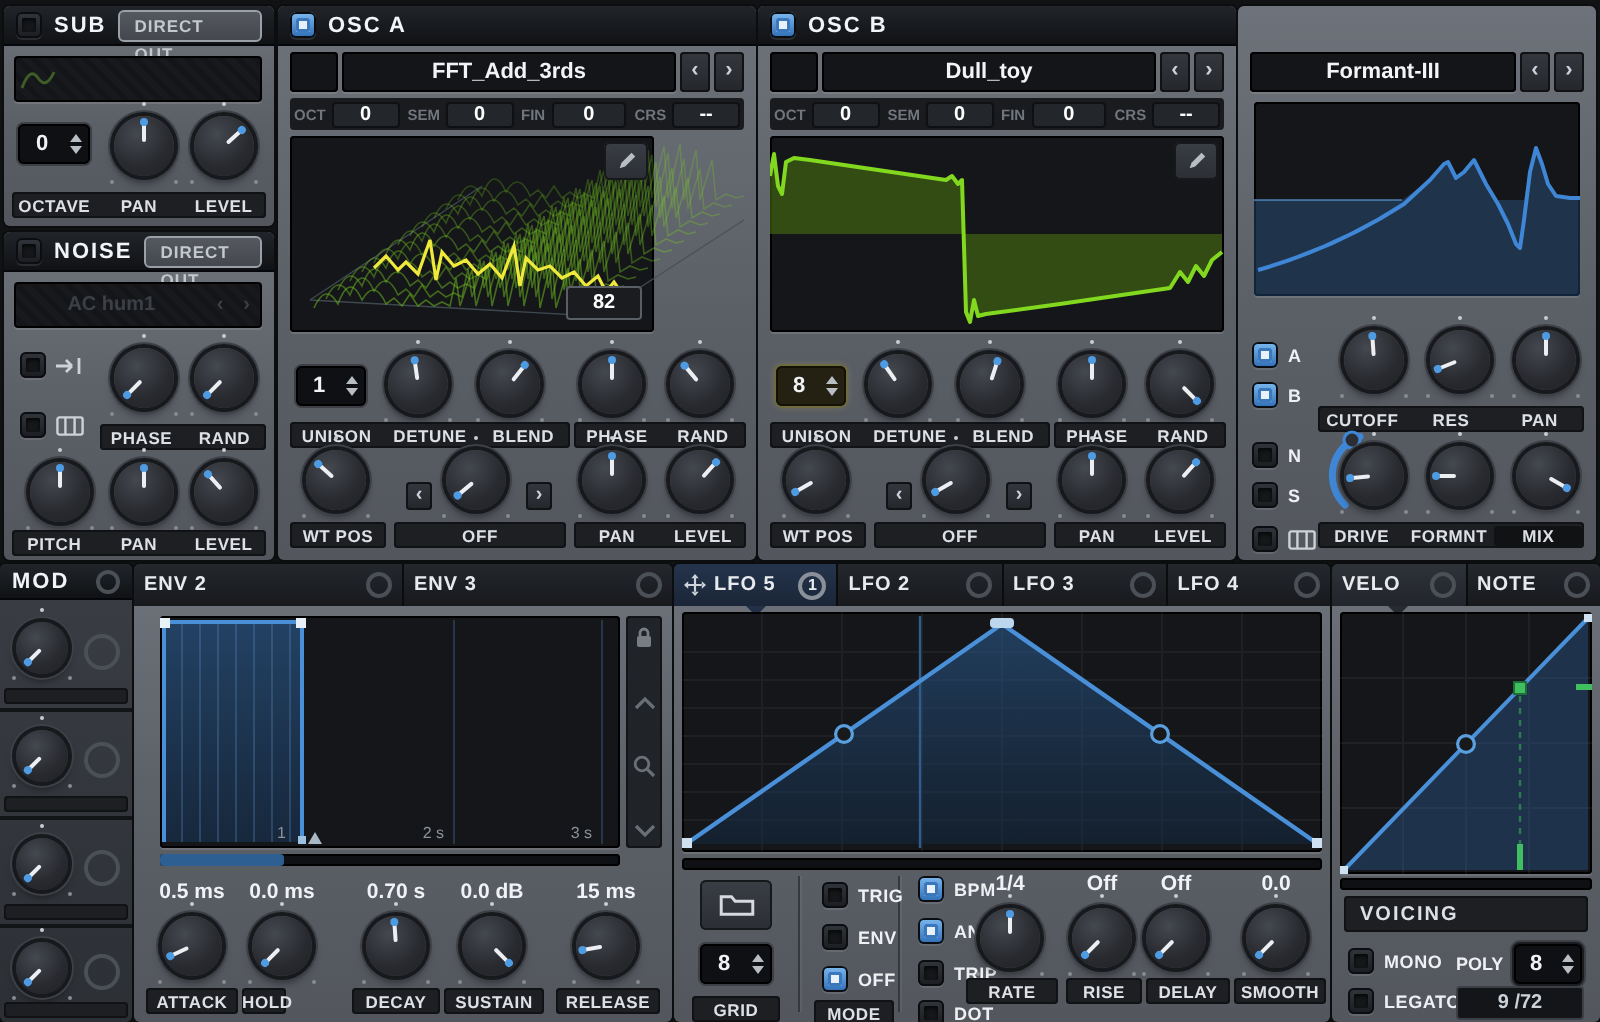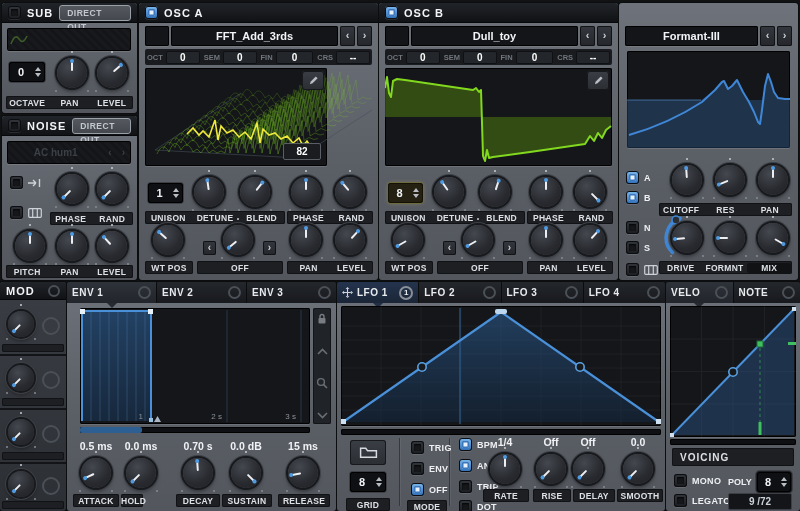--- a/index.html
+++ b/index.html
@@ -471,24 +471,20 @@
     <div class="knob k26" style="position:absolute;left:8px;top:7px;--a:-135deg">
         <i class="kp"></i>
       </div>
     <span class="abs" style="left:42px;top:13px;width:14px;height:14px;border-radius:50%;border:2px solid #4b5057"></span>
     <div class="lstrip" style="left:2px;bottom:2px;width:62px;height:8px"></div>
   </div>
 </div>
 
 <div class="panel" style="left:67px;top:282px;width:269px;height:229px">
   <div class="tabbar">
-    <div class="tab active">
-        <span class="tl">ENV 1</span>
-        <span class="tknob"></span>
-      </div>
     <div class="tab">
         <span class="tl">ENV 2</span>
         <span class="tknob"></span>
       </div>
     <div class="tab">
         <span class="tl">ENV 3</span>
         <span class="tknob"></span>
       </div>
   </div>
   <div class="disp" style="left:13px;top:26px;width:230px;height:116px">
@@ -576,21 +572,21 @@
       <span>RELEASE</span>
     </div>
 </div>
 
 <div class="panel" style="left:337px;top:282px;width:328px;height:229px">
   <div class="tabbar">
     <div class="tab activeblue">
       <svg width="11" height="11" viewBox="0 0 12 12">
           <path d="M6 0l2 2.3H4zM6 12l2-2.3H4zM0 6l2.3-2v4zM12 6l-2.3-2v4zM5.4 2h1.2v8H5.4zM2 5.4h8v1.2H2z" fill="#cfd4da"></path>
         </svg>
-      <span class="tl">LFO 1</span>
+      <span class="tl">LFO 5</span>
       <span class="badge">1</span>
     </div>
     <div class="tab">
         <span class="tl">LFO 2</span>
         <span class="tknob"></span>
       </div>
     <div class="tab">
         <span class="tl">LFO 3</span>
         <span class="tknob"></span>
       </div>

